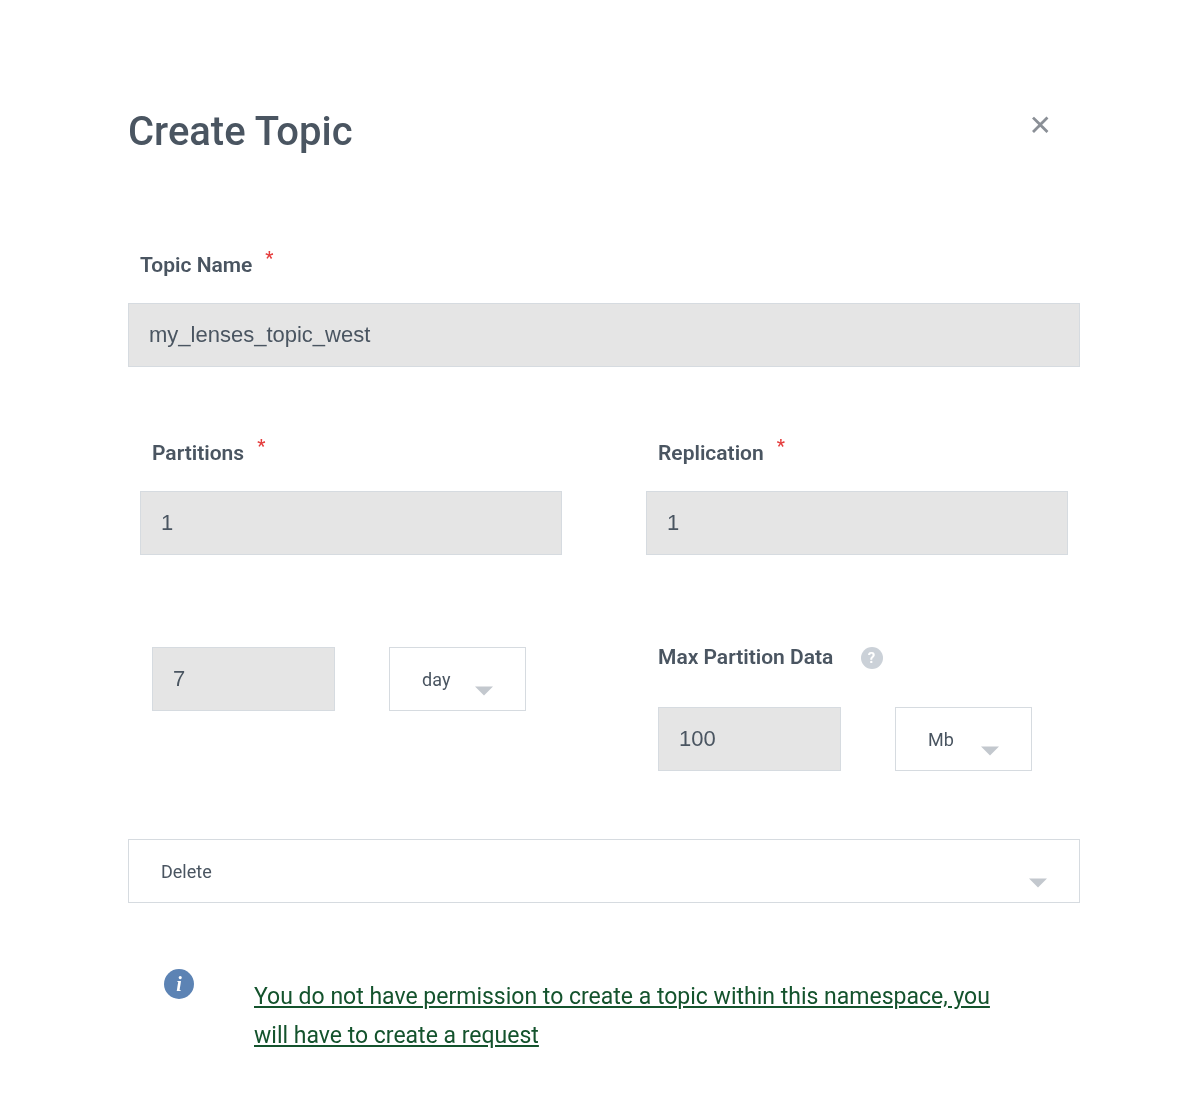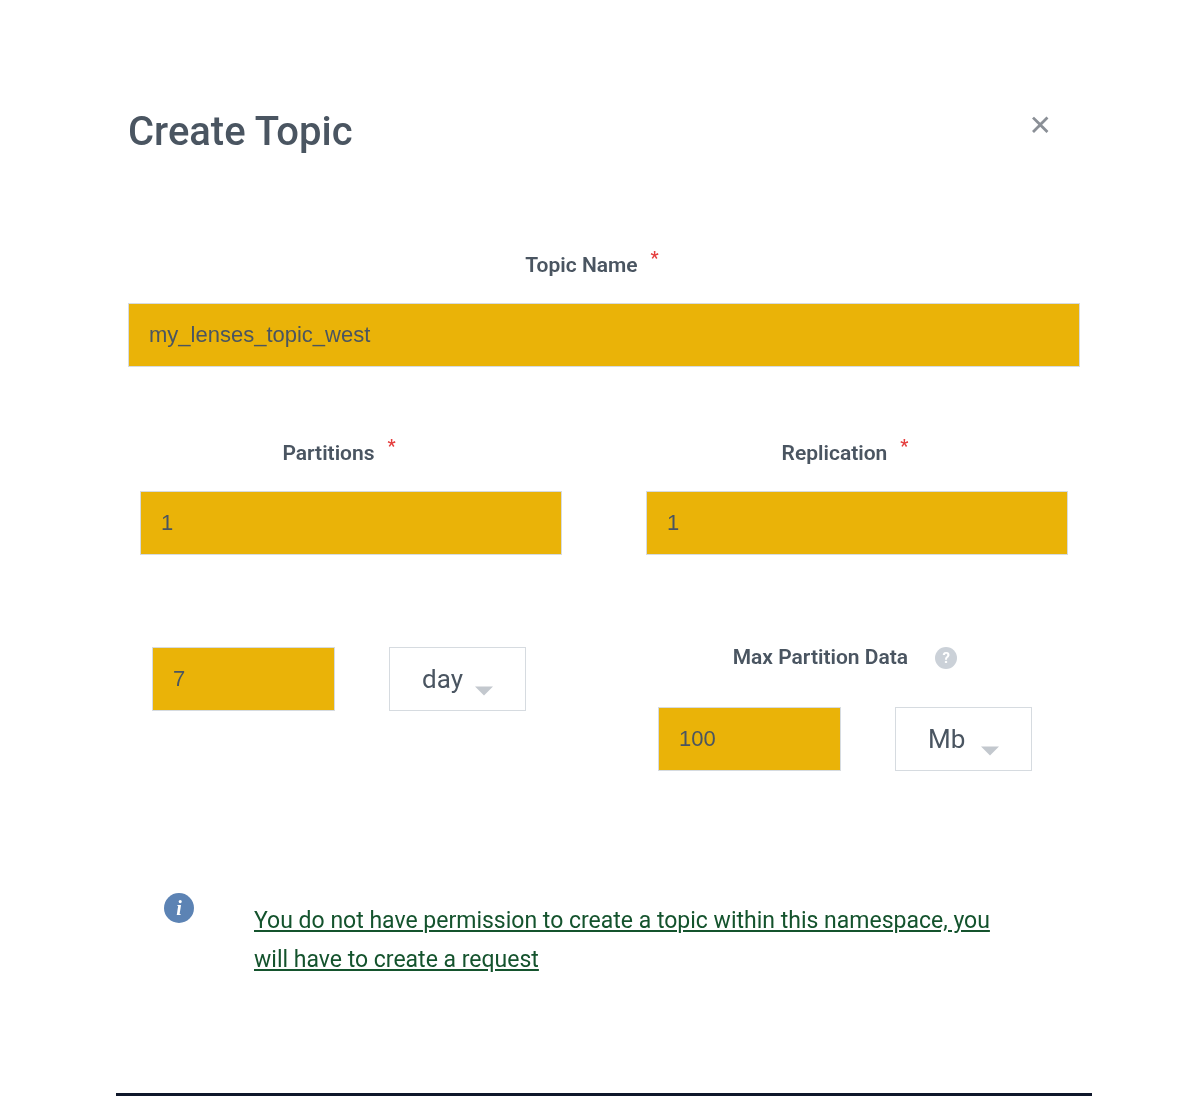--- a/index.html
+++ b/index.html
@@ -34,21 +34,20 @@
     }
     .form-group {
       margin-bottom: 32px;
     }
     .label {
       display: block;
       font-size: 21px;
       font-weight: 600;
       color: #4a5561;
       margin-bottom: 14px;
-      text-align: center;
     }
     .required {
       color: #e53e3e;
       font-size: 18px;
       vertical-align: super;
       margin-left: 1px;
     }
     .help-icon {
       display: inline-flex;
       align-items: center;
@@ -64,21 +63,21 @@
       vertical-align: middle;
       cursor: help;
     }
     .input {
       width: 100%;
       height: 64px;
       padding: 0 20px;
       font-size: 22px;
       color: #4a5561;
       border: 1px solid #d6dbe0;
-      background: #eab308;
+      background: #e5e5e5;
       outline: none;
     }
     .row {
       display: flex;
       gap: 60px;
     }
     .col {
       flex: 1;
     }
     .inline-group {
@@ -90,21 +89,21 @@
     }
     .select {
       position: relative;
       flex: 1;
       height: 64px;
       border: 1px solid #d6dbe0;
       background: #fff;
       display: flex;
       align-items: center;
       padding: 0 20px;
-      font-size: 26px;
+      font-size: 18px;
       color: #4a5561;
       cursor: pointer;
     }
     .select-full {
       width: 100%;
     }
     .caret {
       position: absolute;
       right: 20px;
       top: 50%;
@@ -207,20 +206,24 @@
       <input class="input inline-input" type="text" value="100" style="">
       <div class="select">
         <span>Mb</span>
         <span class="caret"></span>
       </div>
     </div>
   </div>
 </div>
 
 <div class="form-group">
+  <div class="select select-full">
+    <span>Delete</span>
+    <span class="caret"></span>
+  </div>
 </div>
 
 <div class="info-box">
   <div class="info-icon">i</div>
   <div class="info-text">You do not have permission to create a topic within this namespace, you will have to create a request</div>
 </div>
 
 <button class="next-btn">Next</button>
 
 

